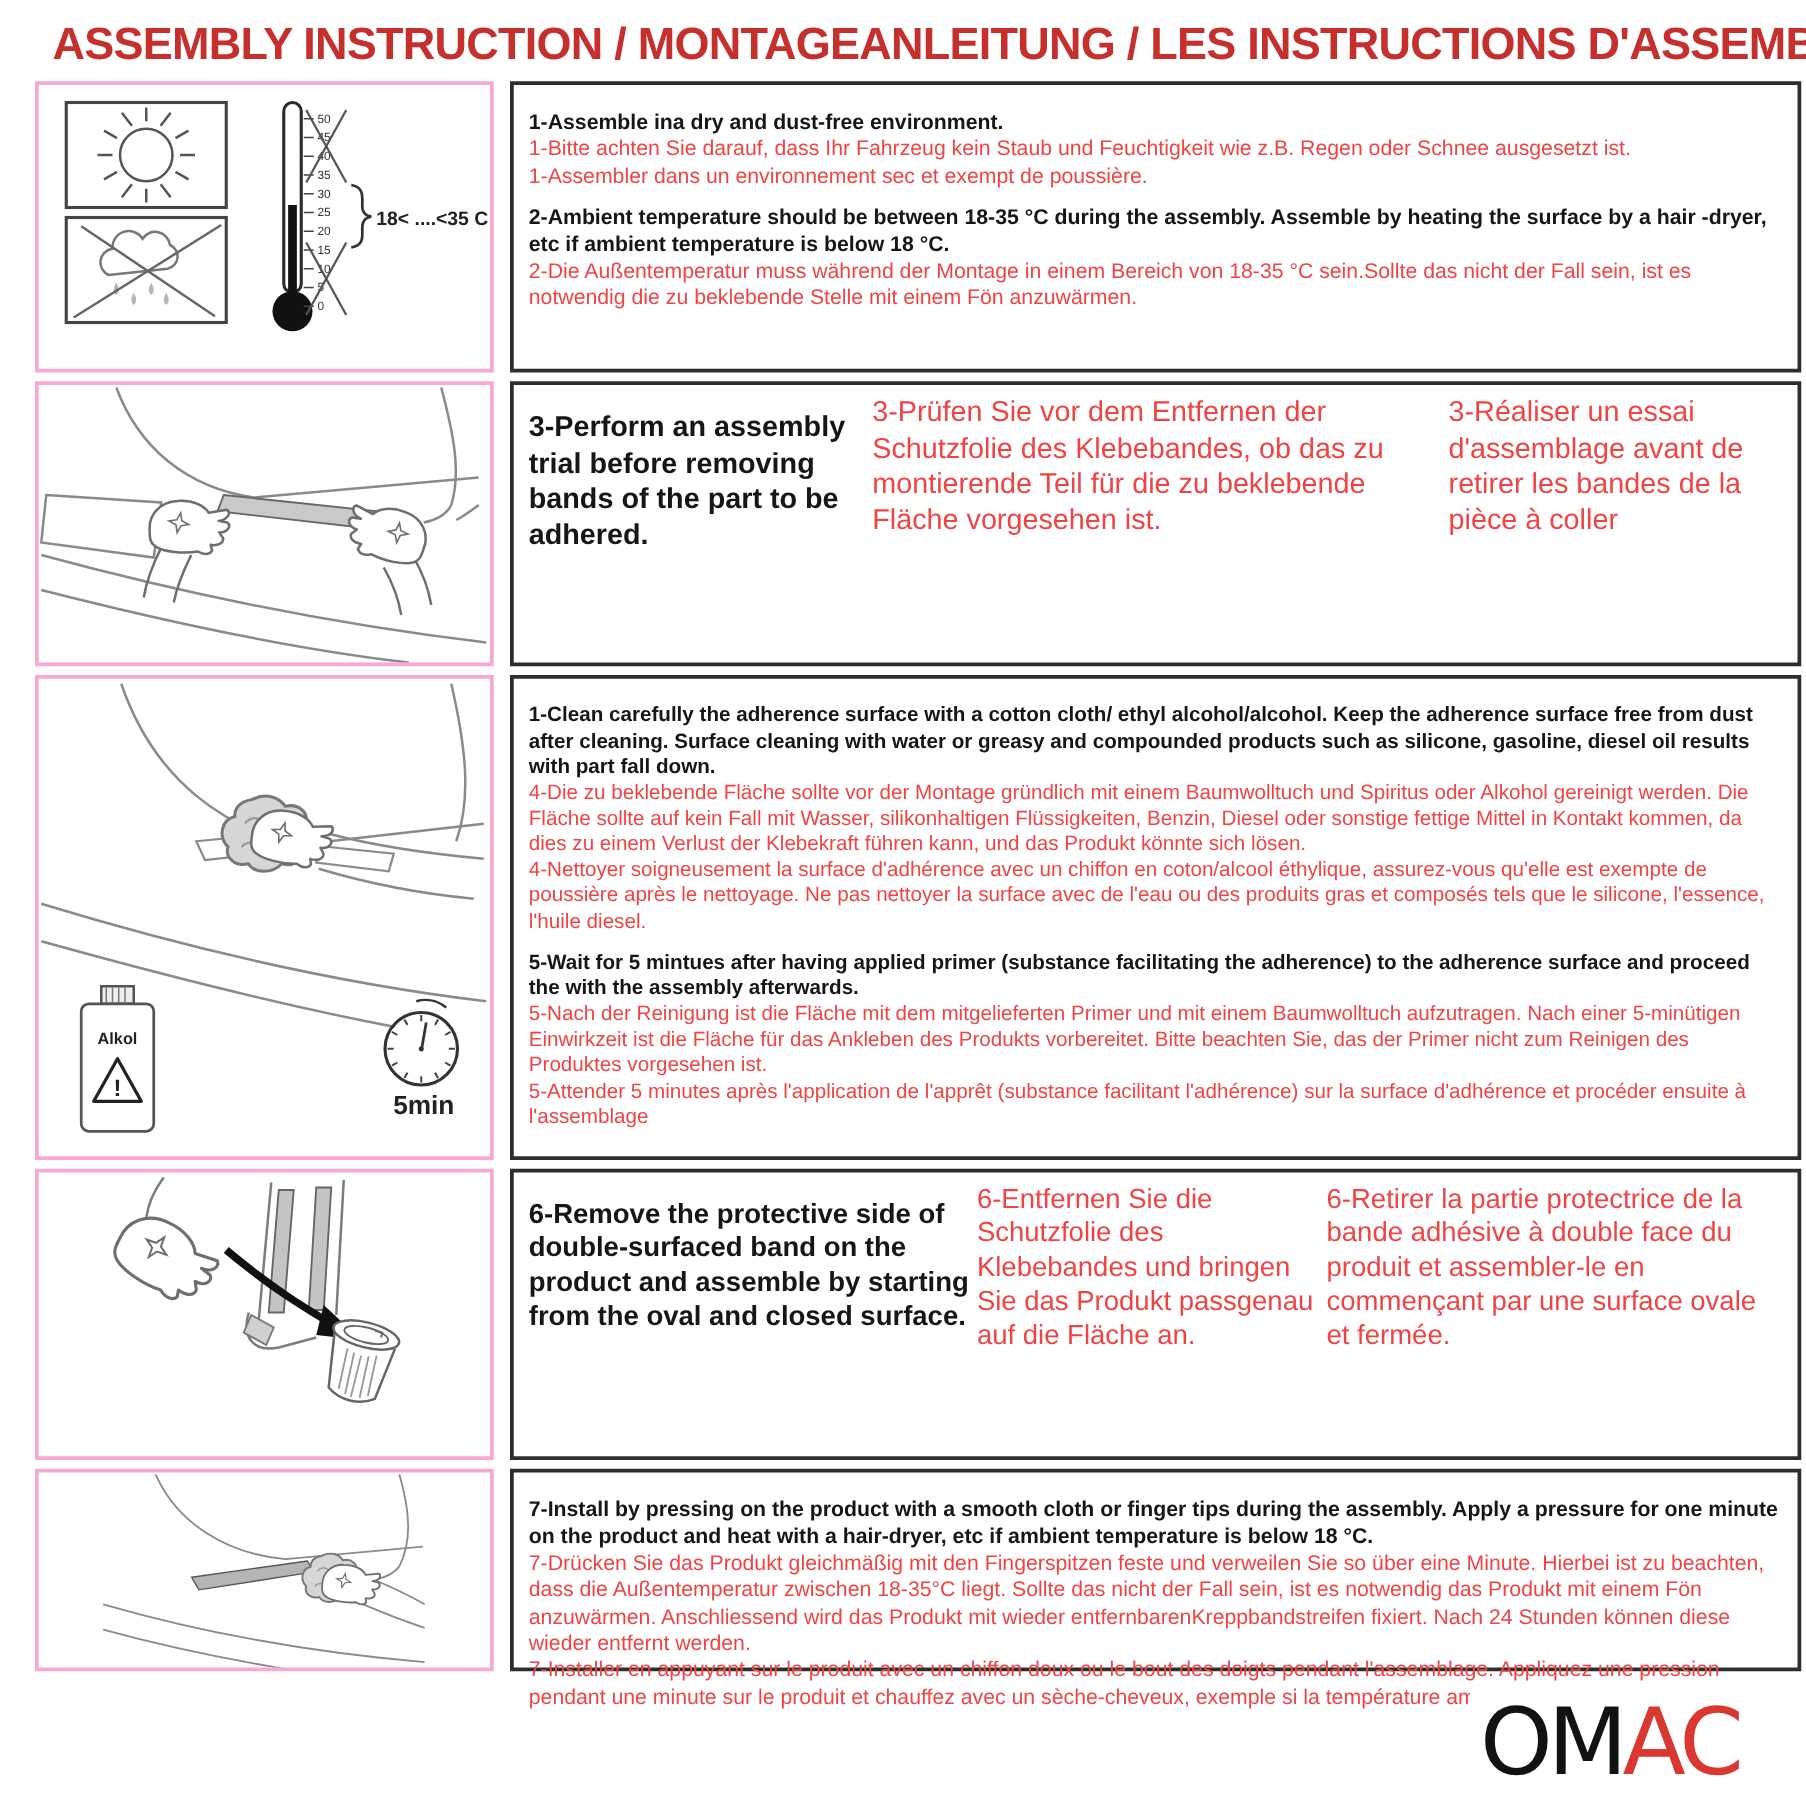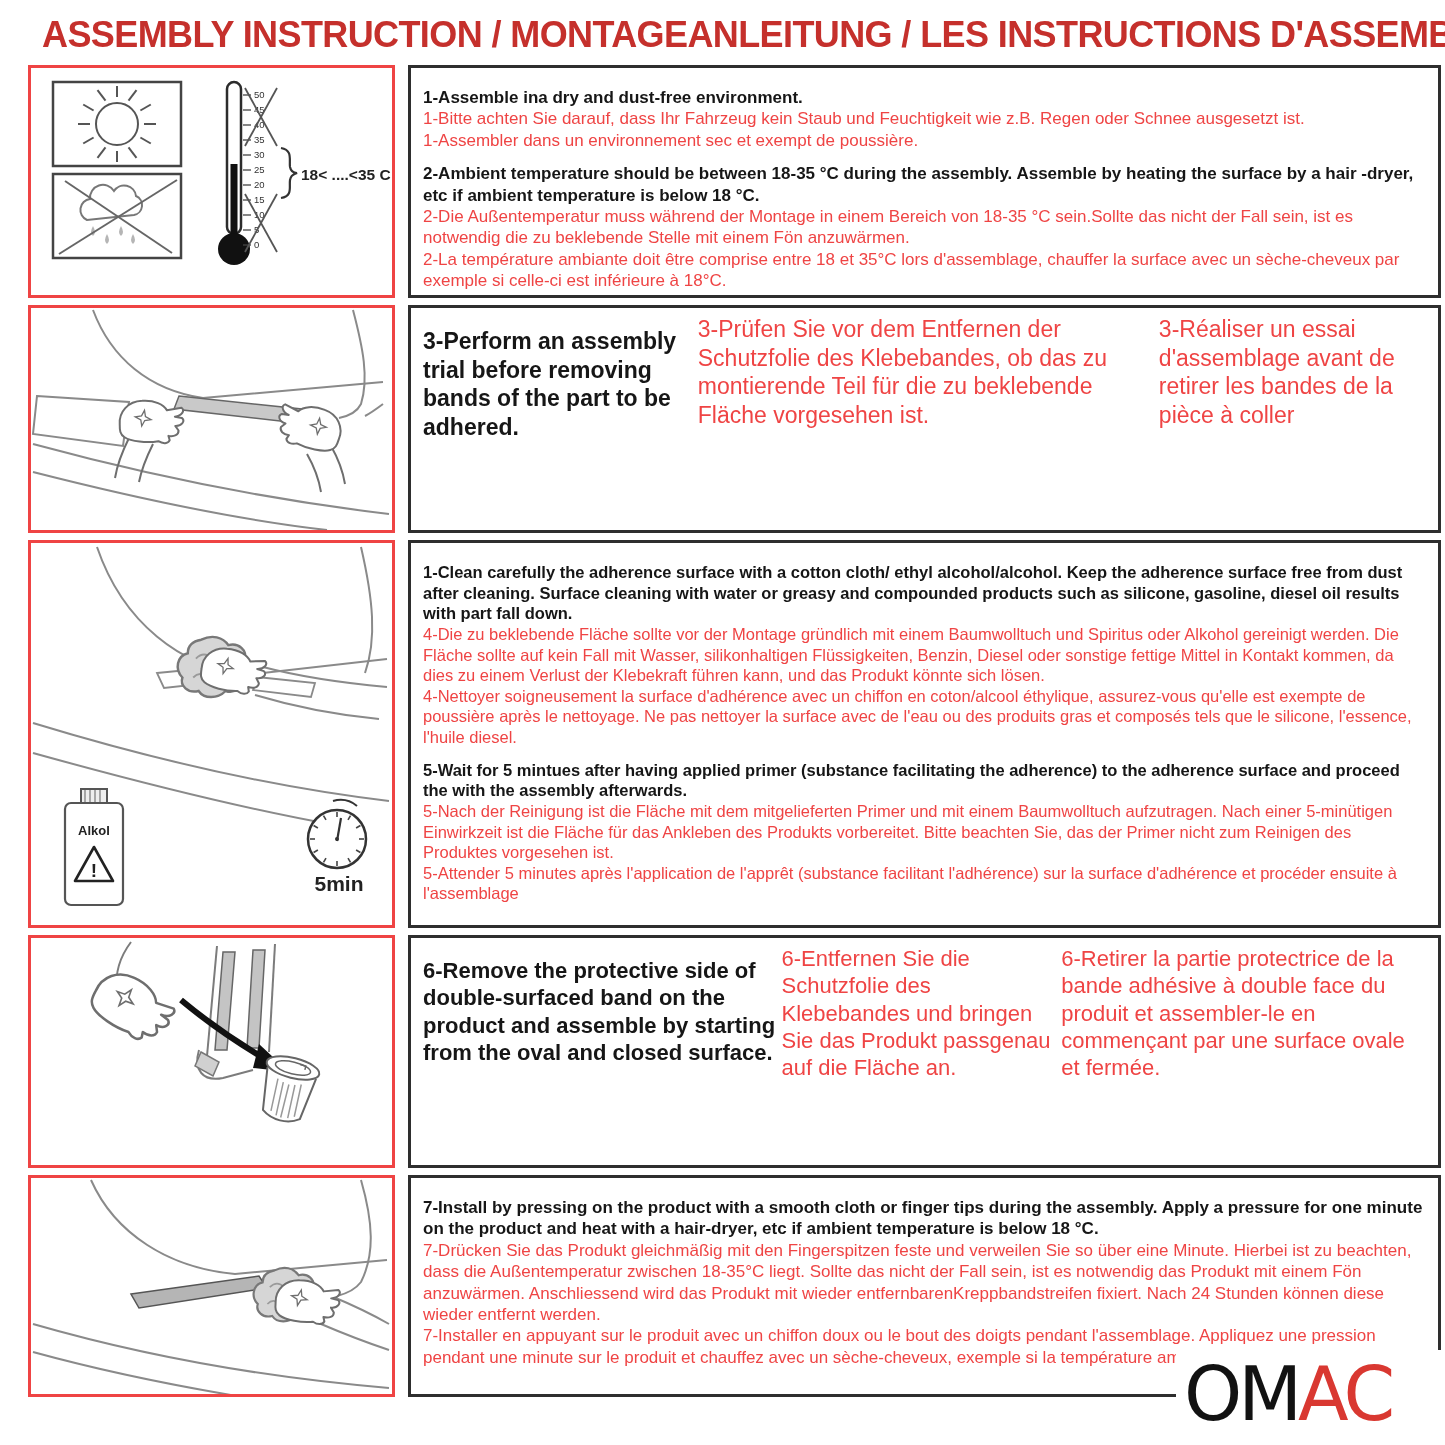--- a/index.html
+++ b/index.html
@@ -7,23 +7,23 @@
   .page{position:relative;width:1445px;height:1445px;background:#fff;overflow:hidden;}
 
   .title{position:absolute;left:42px;top:14px;width:1380px;font-size:36px;font-weight:bold;
          color:#c5302c;letter-spacing:-0.6px;white-space:nowrap;}
 
   .row{position:absolute;left:28px;width:1413px;}
   .r1{top:65px;height:233px;}
   .r2{top:305px;height:228px;}
   .r3{top:540px;height:388px;}
   .r4{top:935px;height:233px;}
-  .r5{top:1175px;height:222px;}
-
-  .illus{position:absolute;left:0;top:0;width:367px;height:100%;border:3px solid #ef4444;
+  .r5{top:1175px;height:162px;}
+
+  .illus{position:absolute;left:0;top:0;width:367px;height:100%;border:3px solid #f9a8d4;
          background:#fff;box-sizing:border-box;}
   .illus svg{display:block;width:100%;height:100%;}
 
   .textbox{position:absolute;left:380px;top:0;width:1033px;height:100%;border:3px solid #2e2e2e;
            background:#fff;box-sizing:border-box;padding:7px 12px;}
   .textbox p{margin:0;font-size:17px;line-height:1.26;color:#ef4444;}
   .textbox p.en{font-weight:bold;color:#161616;margin-top:12px;}
   .gap{margin-top:20px;}
 
   .textbox.center{display:flex;flex-direction:row;justify-content:center;}
@@ -135,21 +135,20 @@
           <text x="270" y="112" class="svglabel" font-size="15.5" font-weight="bold">18&lt; ....&lt;35 C</text>
         </g>
       </svg>
     </div>
     <div class="textbox">
       <p class="en">1-Assemble ina dry and dust-free environment.</p>
       <p>1-Bitte achten Sie darauf, dass Ihr Fahrzeug kein Staub und Feuchtigkeit wie z.B. Regen oder Schnee ausgesetzt ist.</p>
       <p>1-Assembler dans un environnement sec et exempt de poussière.</p>
       <p class="en gap">2-Ambient temperature should be between 18-35 °C  during the assembly. Assemble by heating the surface by a hair -dryer, etc if ambient temperature is below 18 °C.</p>
       <p>2-Die Außentemperatur muss während der Montage in einem Bereich von 18-35 °C  sein.Sollte das nicht der Fall sein, ist es notwendig die zu beklebende Stelle mit einem Fön anzuwärmen.</p>
-      <p>2-La température ambiante doit être comprise entre 18 et 35°C lors d'assemblage, chauffer la surface avec un sèche-cheveux par exemple si celle-ci est inférieure à 18°C.</p>
     </div>
   </div>
 
   <div class="row r2">
     <div class="illus">
       <svg viewBox="0 0 361 222" preserveAspectRatio="xMidYMid meet">
         <g fill="none" stroke="#8a8a8a" stroke-width="2">
           <path d="M62,2 C80,50 118,82 172,90 L352,74"></path>
           <path d="M322,2 C332,40 338,70 330,96 C326,104 318,108 308,110"></path>
           <path d="M352,96 C344,102 338,106 334,108"></path>

